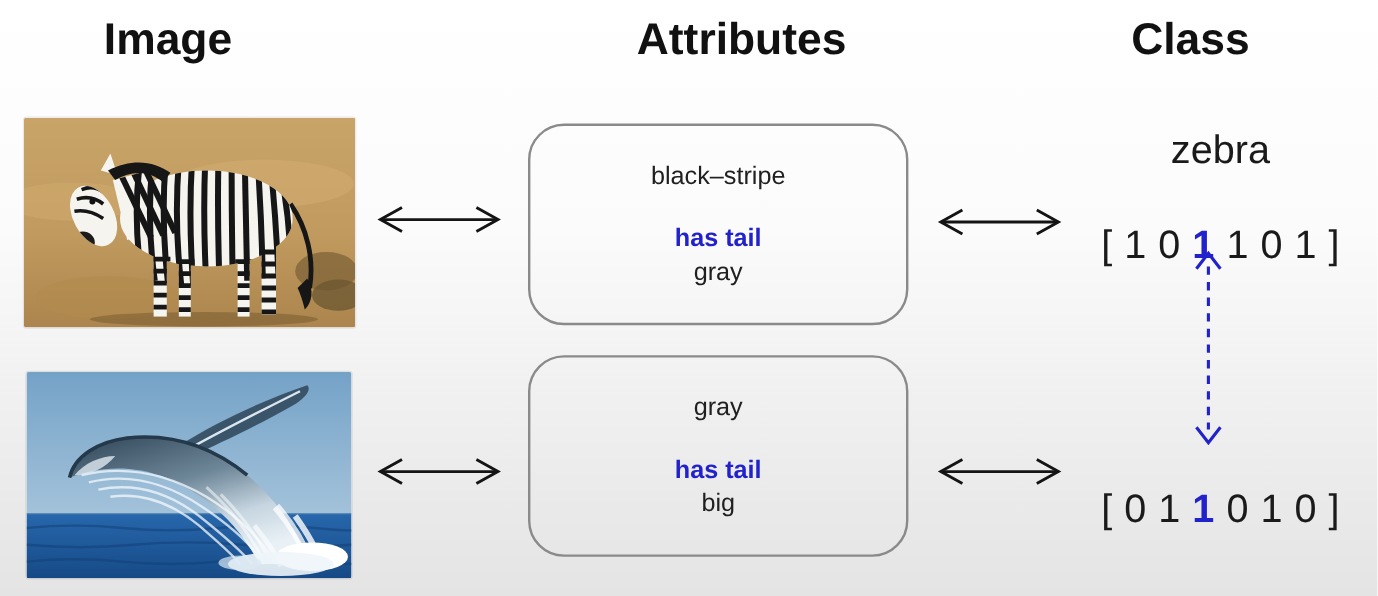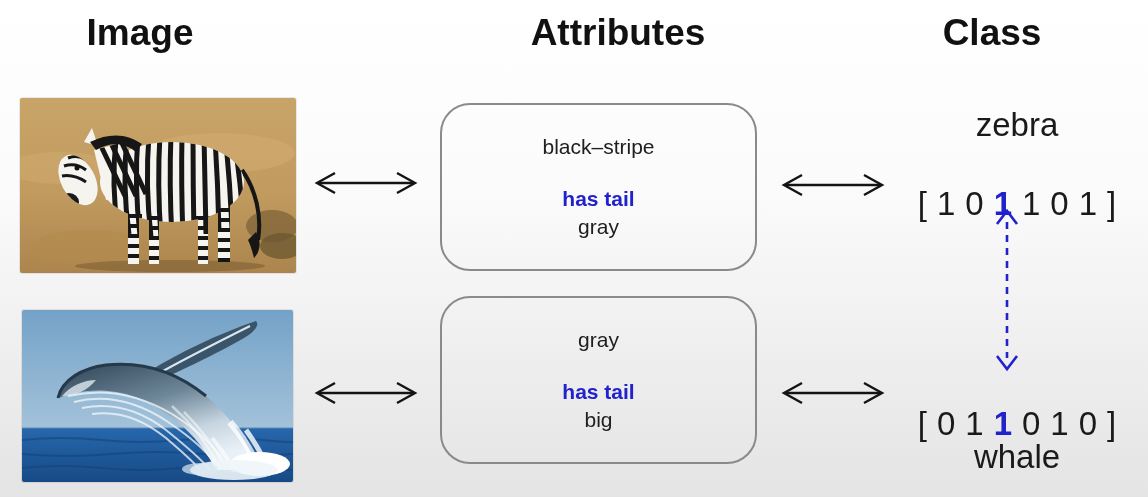--- a/index.html
+++ b/index.html
@@ -262,15 +262,14 @@
   <div class="vector" id="vector-1">
       <span class="bracket">[</span>
       <span class="digit">0</span>
       <span class="digit">1</span>
       <span class="digit hl">1</span>
       <span class="digit">0</span>
       <span class="digit">1</span>
       <span class="digit">0</span>
       <span class="bracket">]</span>
     </div>
-  <div class="class-label" id="class-whale">whale</div>
 
 </div>
 
 </body></html>

